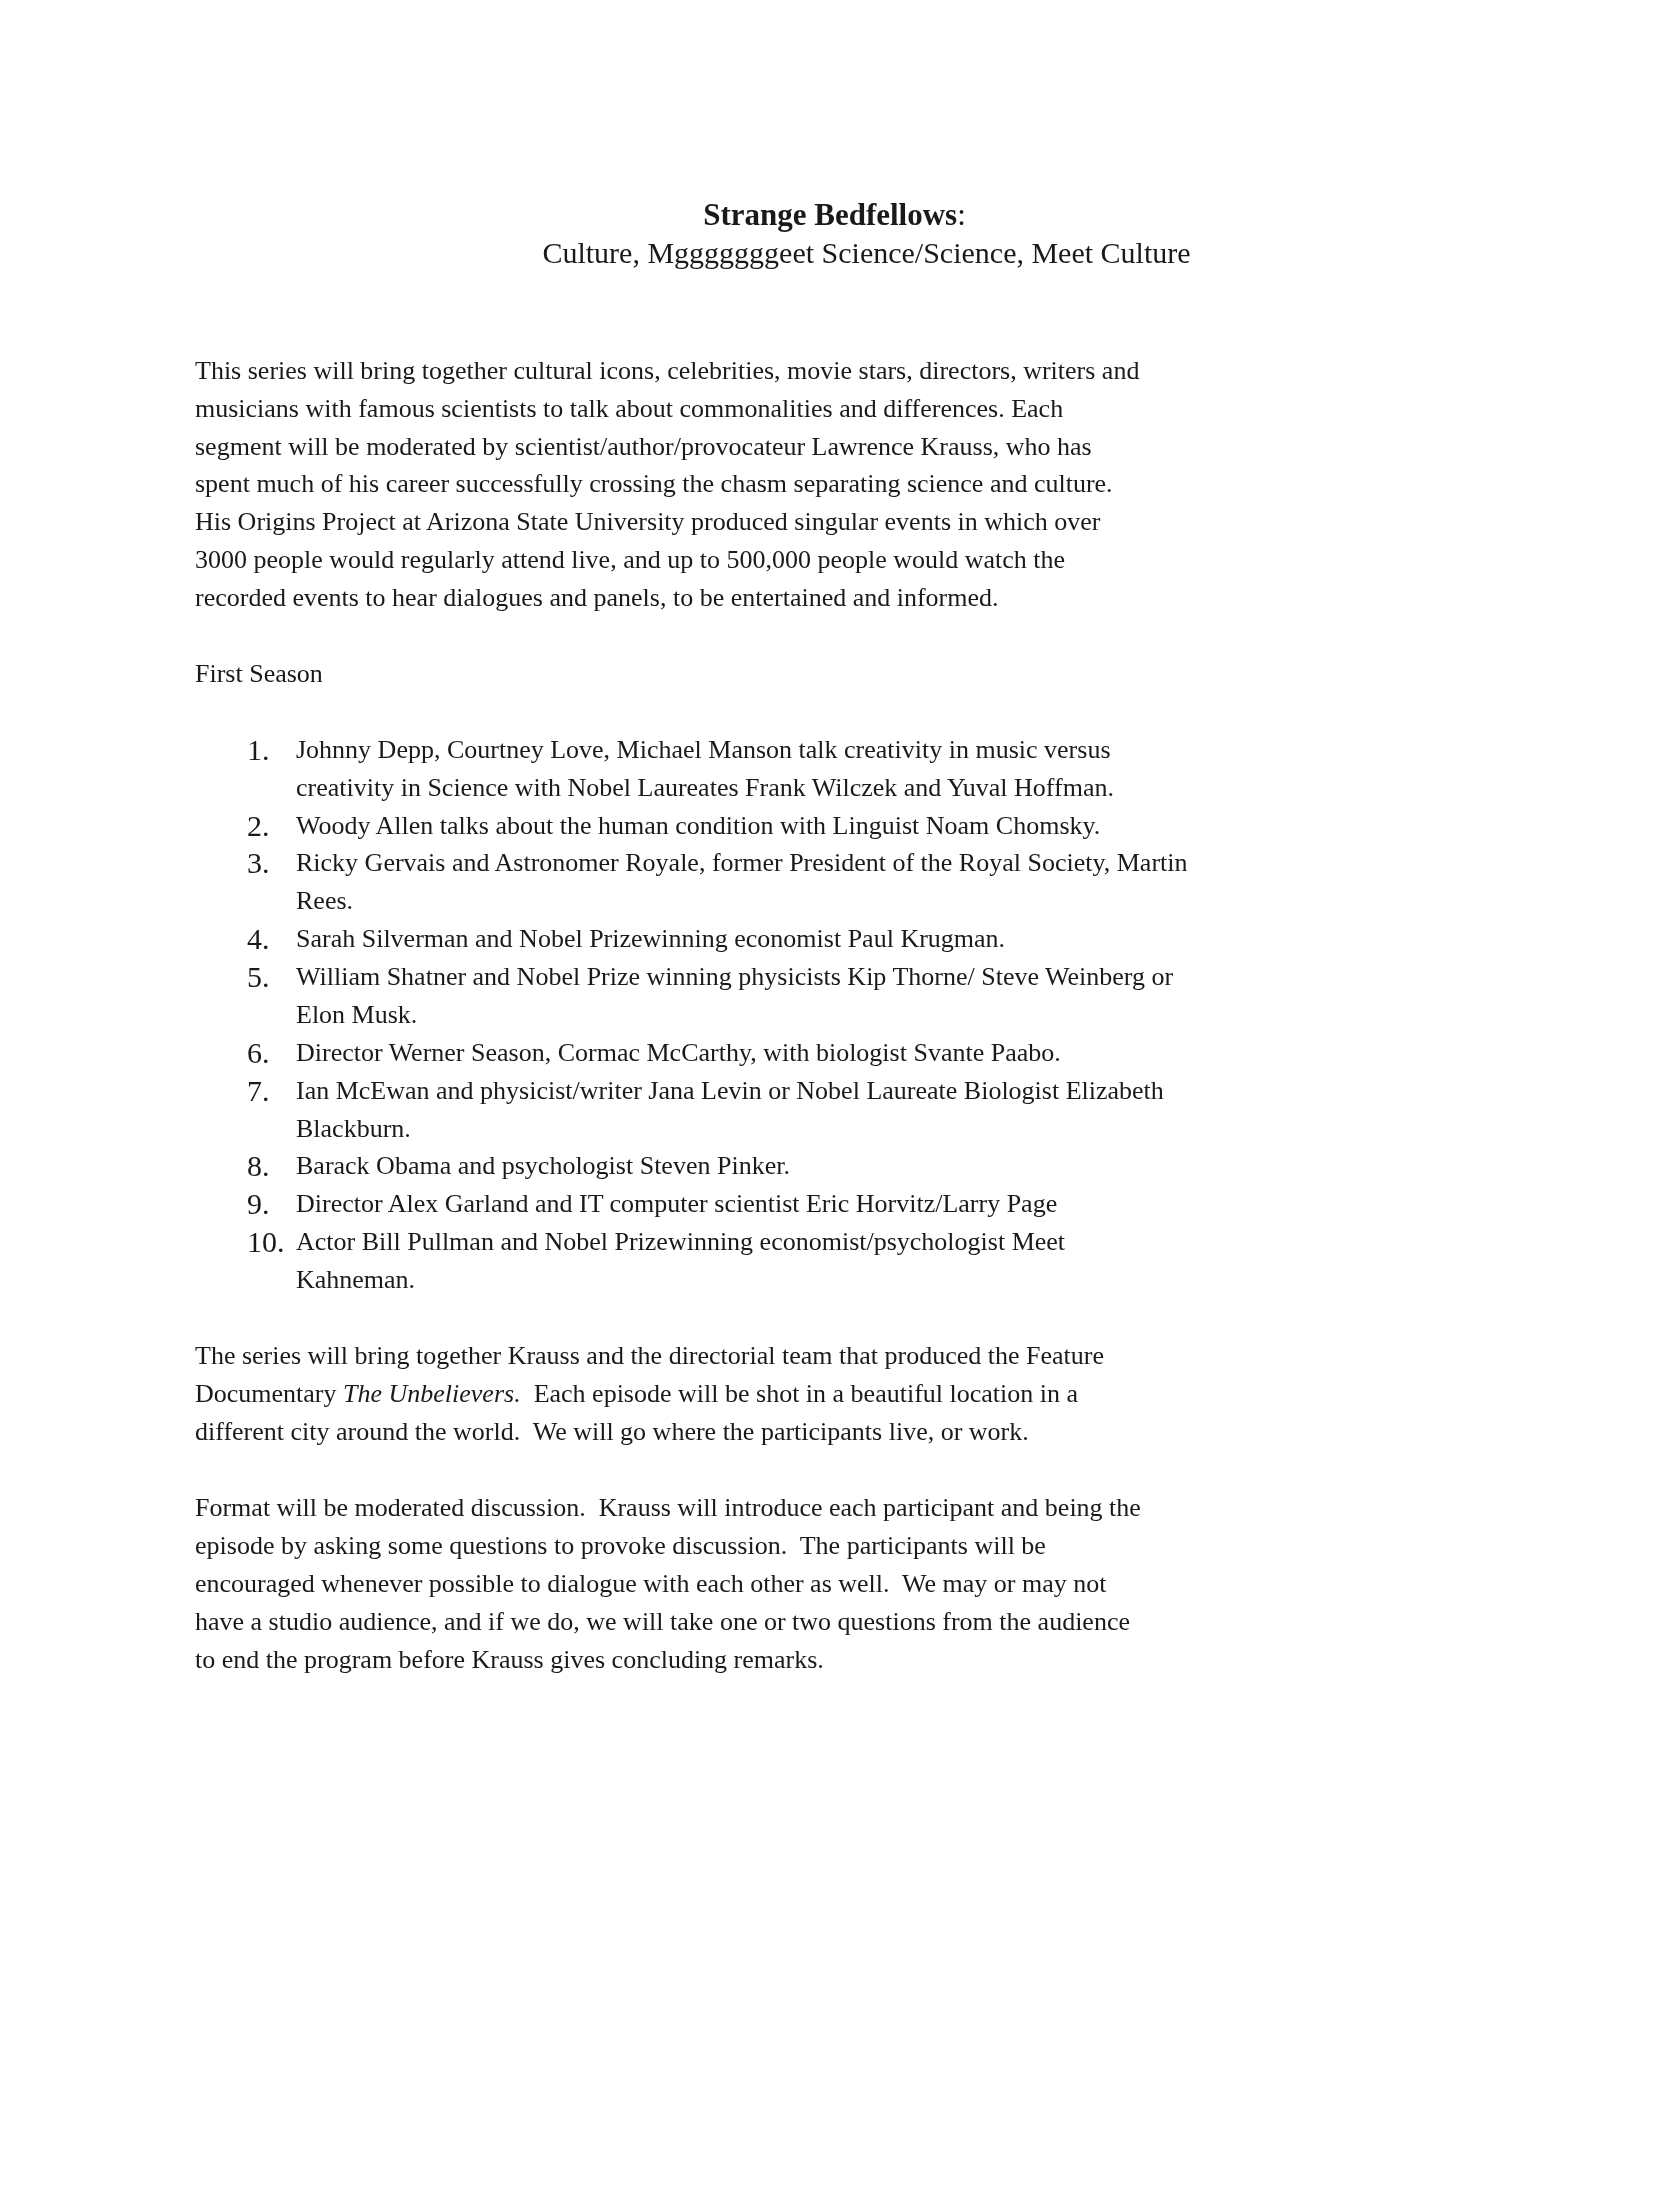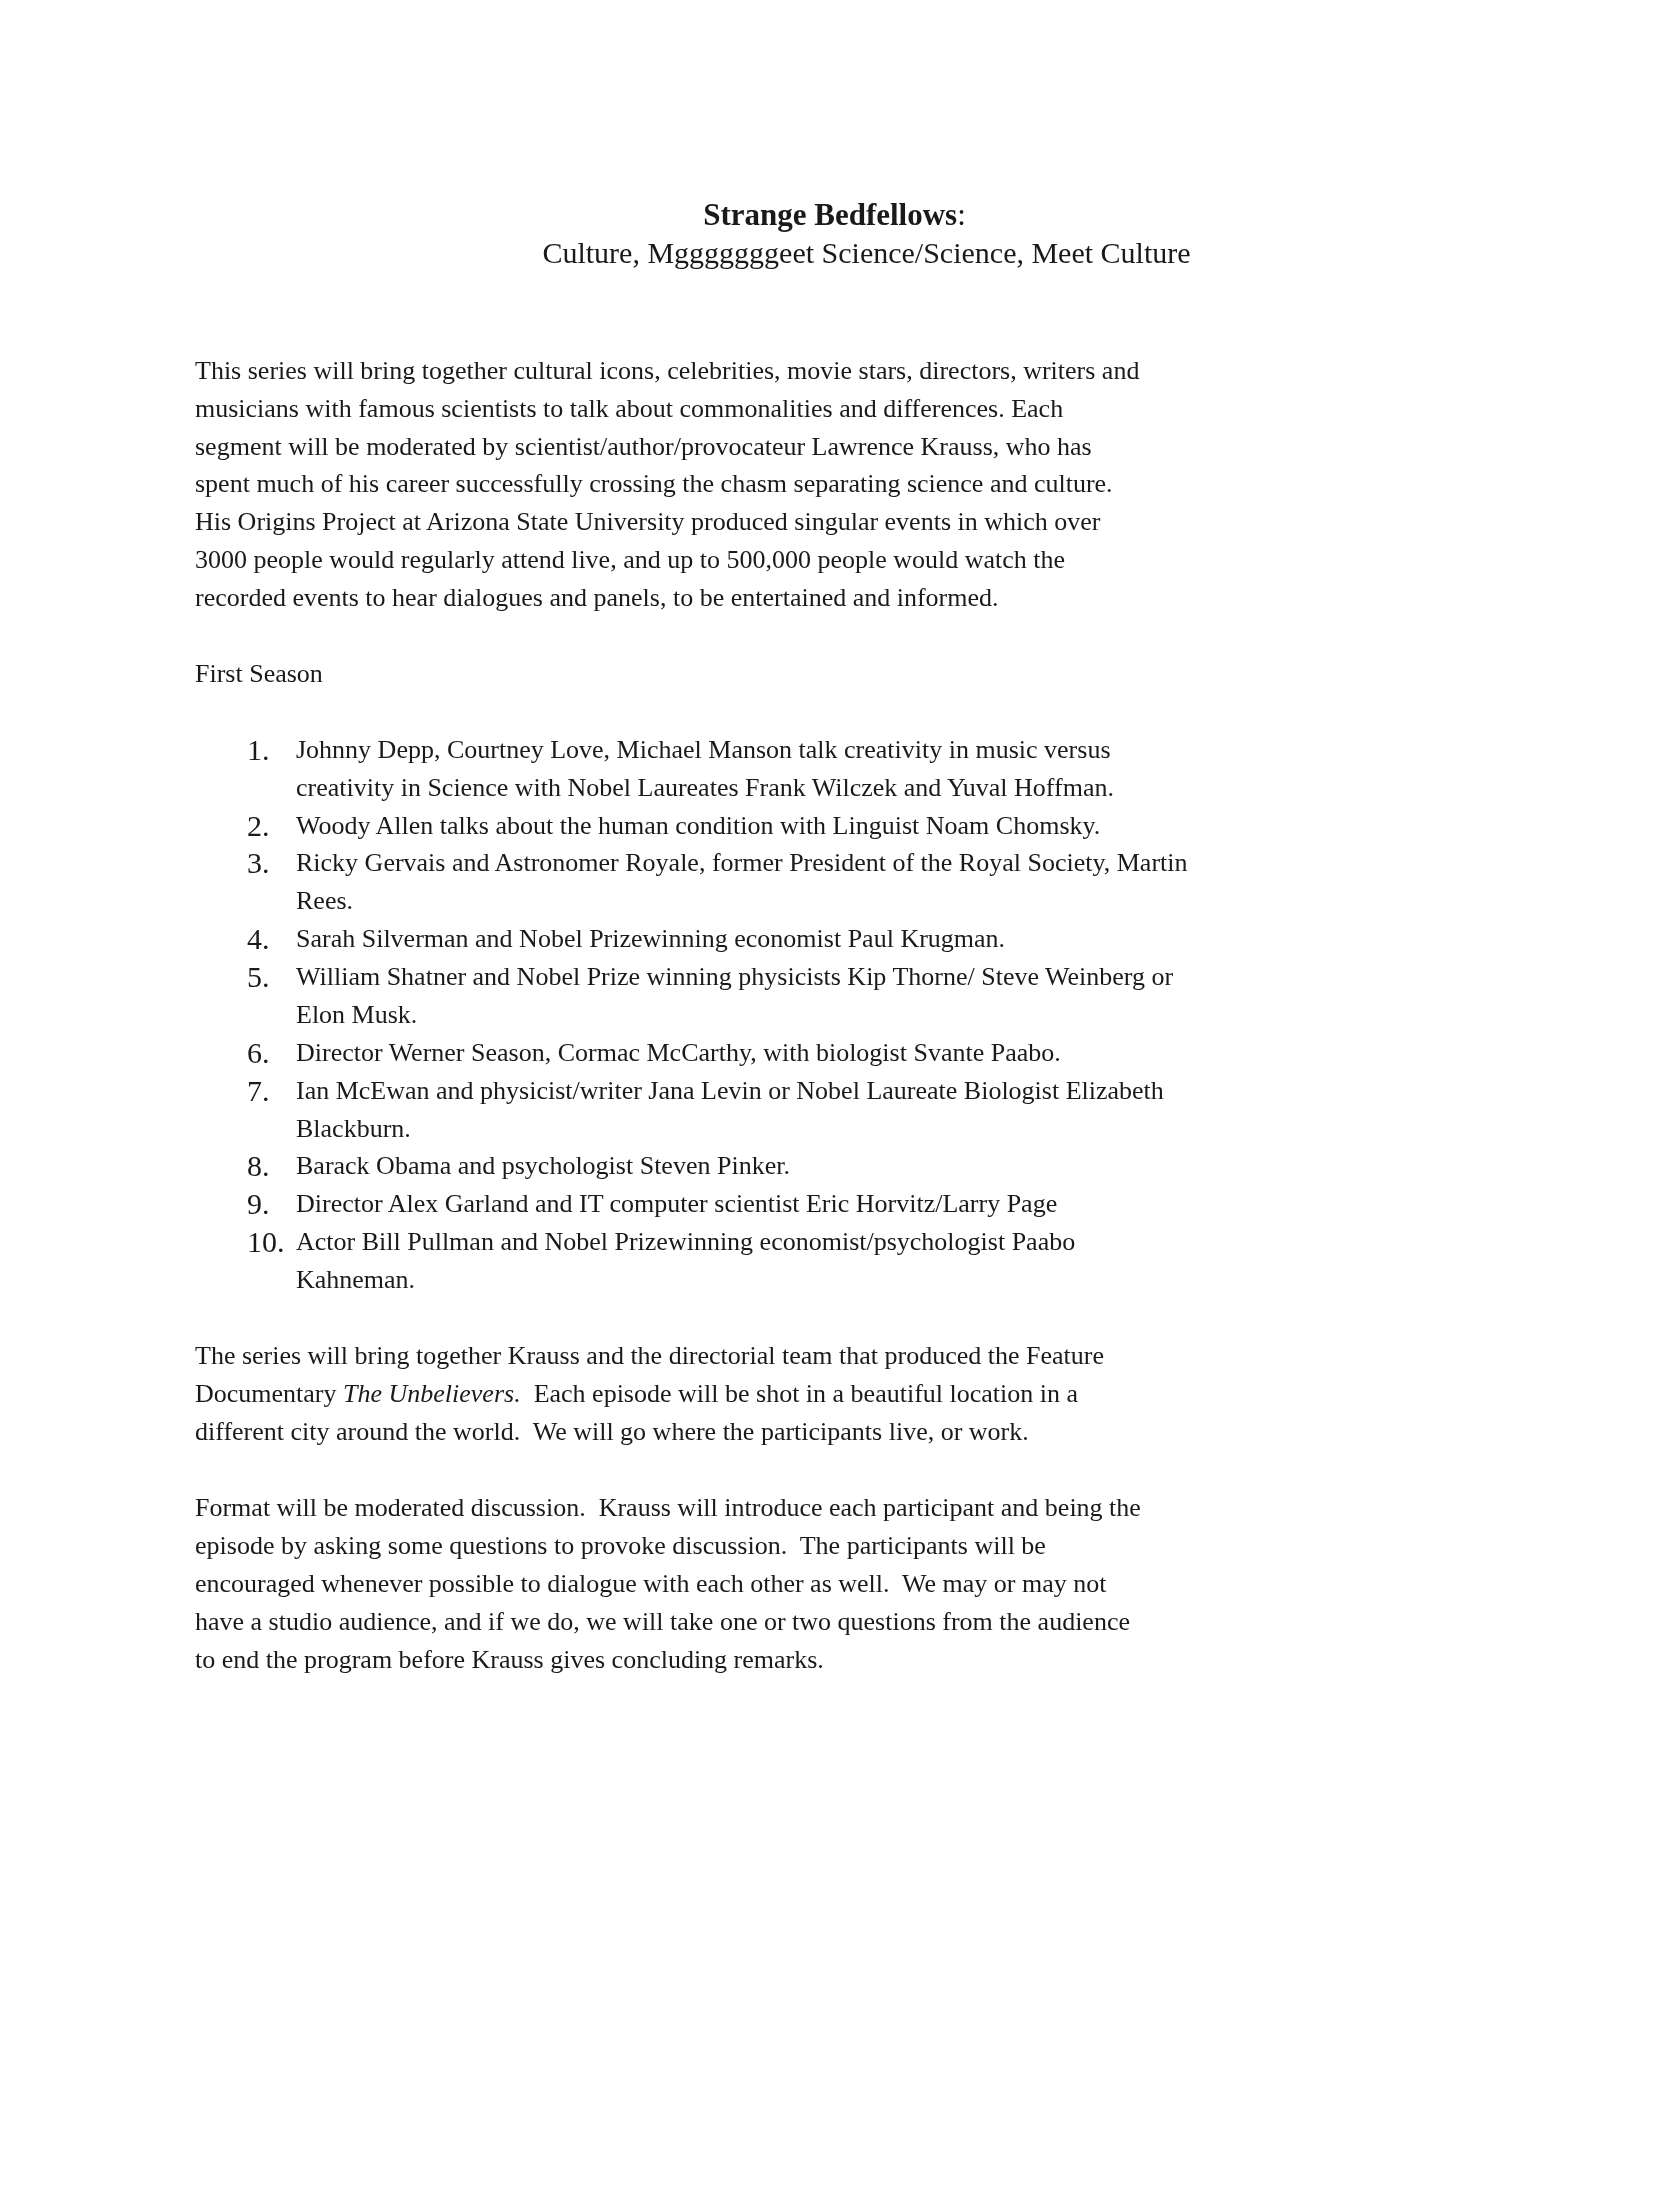--- a/index.html
+++ b/index.html
@@ -74,21 +74,21 @@
     <div>
       <div class="num" style="top:1147px">8.</div>
       <div class="line item-x" style="top:1147px">Barack Obama and psychologist Steven Pinker.</div>
     </div>
     <div>
       <div class="num" style="top:1185px">9.</div>
       <div class="line item-x" style="top:1185px">Director Alex Garland and IT computer scientist Eric Horvitz/Larry Page</div>
     </div>
     <div>
       <div class="num" style="top:1223px">10.</div>
-      <div class="line item-x" style="top:1223px">Actor Bill Pullman and Nobel Prizewinning economist/psychologist Paabo</div>
+      <div class="line item-x" style="top:1223px">Actor Bill Pullman and Nobel Prizewinning economist/psychologist Meet</div>
       <div class="line item-x" style="top:1261px">Kahneman.</div>
     </div>
   </div>
 
   <div>
     <div class="line body-x" style="top:1337px">The series will bring together Krauss and the directorial team that produced the Feature</div>
     <div class="line body-x" style="top:1375px; white-space:pre"><span>Documentary </span><i>The Unbelievers.</i><span>  Each episode will be shot in a beautiful location in a</span></div>
     <div class="line body-x" style="top:1413px; white-space:pre">different city around the world.  We will go where the participants live, or work.</div>
   </div>
 

